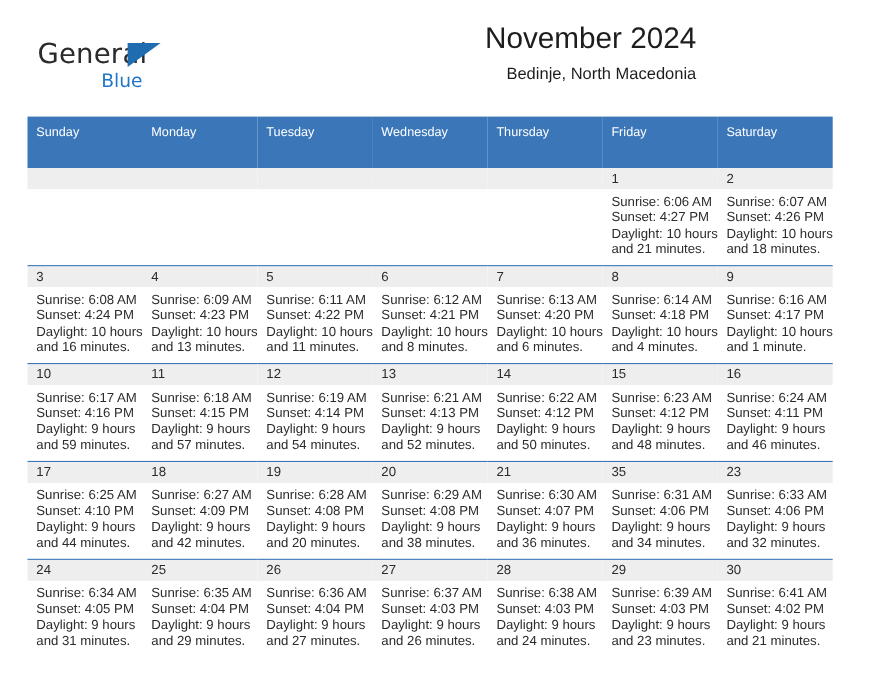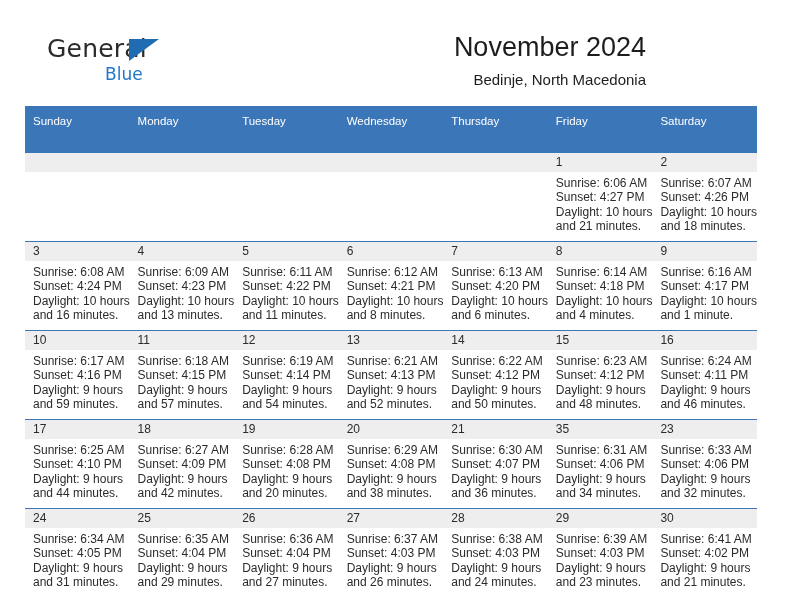--- a/index.html
+++ b/index.html
@@ -16,21 +16,20 @@
     position: relative;
   }
 
   
   .page-header {
     position: absolute;
     left: 0;
     top: 0;
     width: 668px;
     height: 100px;
-    margin-left: 13px;
   }
 
   .brand {
     position: absolute;
     left: 34px;
     top: 36px;
     width: 190px;
     height: 52px;
   }
   .brand-general {
@@ -60,21 +59,21 @@
     font-size: 17px;
     color: #2277c8;
     font-family: "DejaVu Sans", sans-serif;
     font-weight: 400;
     line-height: 26px;
   }
 
   .title-block {
     position: absolute;
     right: 35px;
-    top: 30px;
+    top: 18px;
     text-align: right;
   }
   .cal-title {
     font-size: 27px;
     color: #1d1d1d;
     font-weight: 400;
     line-height: 34px;
     white-space: nowrap;
   }
   .cal-subtitle {

